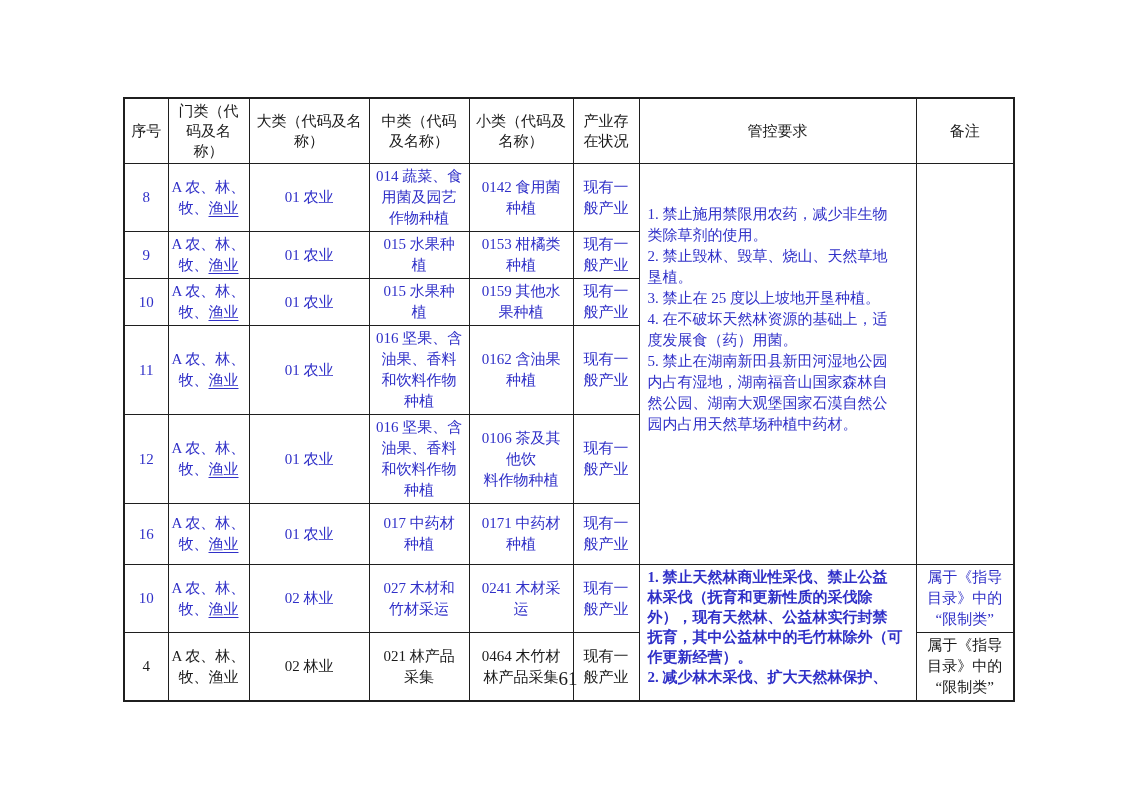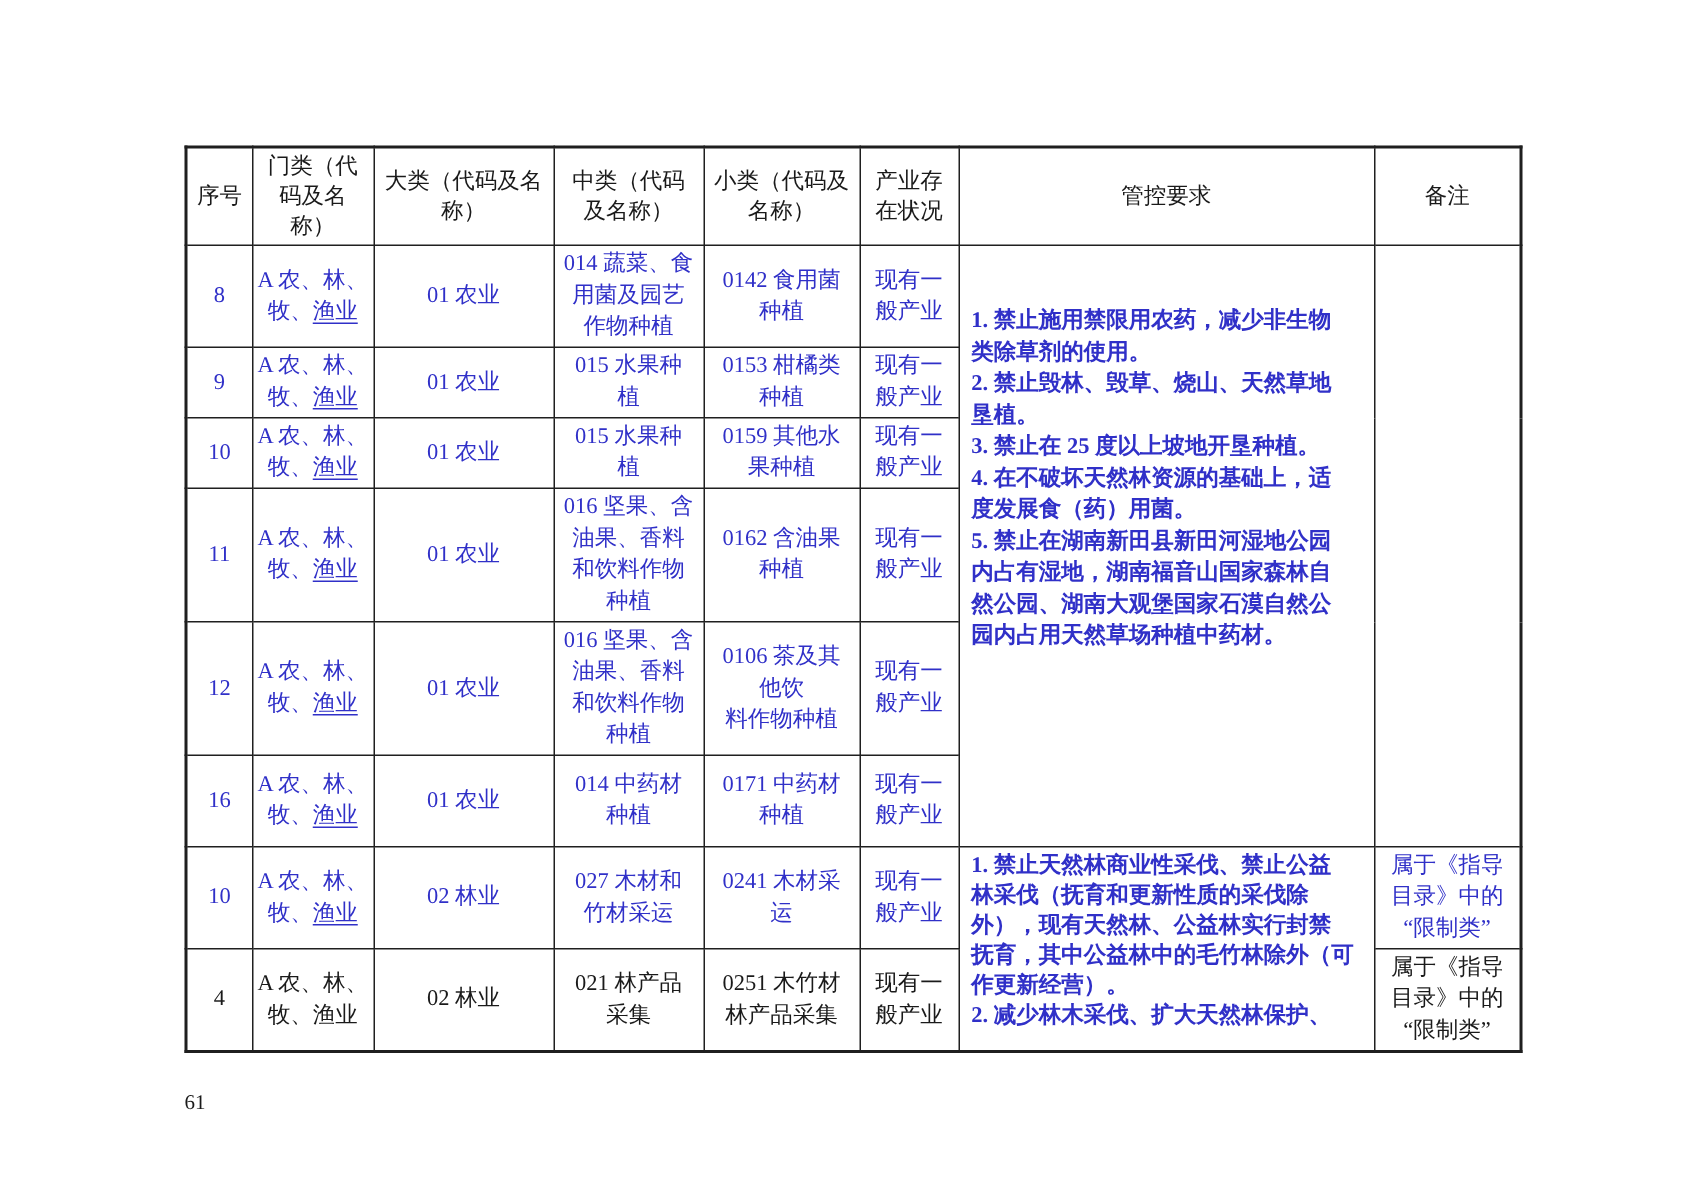--- a/index.html
+++ b/index.html
@@ -33,26 +33,26 @@
   tr.r11{height:87px;} tr.r12{height:86px;} tr.r13{height:61px;}
   tr.r14{height:63px;} tr.r15{height:59px;}
   tr.ins td{color:var(--ins-blue);}
   tr.ink td{color:var(--ink);}
   td.seq{color:var(--ink);}
   tr.ins span.cat-b{text-decoration:underline;text-underline-offset:3px;}
   td.ctrl{
     text-align:left;vertical-align:top;
     color:var(--ins-blue);
   }
-  td.ctrl-a{line-height:21px;padding:40px 7px 0 8px;font-weight:bold;}
+  td.ctrl-a{line-height:21px;padding:40px 7px 0 8px;}
   td.ctrl-b{line-height:20px;padding:2px 7px 0 8px;font-weight:bold;}
   td.note{color:var(--ink);line-height:21px;}
   .pageno{
-    position:absolute;left:123px;width:890px;top:728px;
-    text-align:left;font-size:14px;color:var(--ink);
+    position:absolute;left:123px;width:890px;top:668px;
+    text-align:center;font-size:19px;color:var(--ink);
   }
 </style>
 </head>
 <body>
 
 <div>
 
   <table class="doc-table">
     <colgroup>
       <col style="width:44px">
@@ -164,21 +164,21 @@
 料作物种植</td>
       <td>现有一
 般产业</td>
     </tr>
 
     <tr class="r13 ins">
       <td class="seq">16</td>
       <td><span>A 农、林、
 牧、</span><span class="cat-b">渔业</span></td>
       <td>01 农业</td>
-      <td>014 中药材
+      <td>017 中药材
 种植</td>
       <td>0171 中药材
 种植</td>
       <td>现有一
 般产业</td>
     </tr>
 
     <tr class="r14 ins">
       <td class="seq">10</td>
       <td><span>A 农、林、
@@ -201,21 +201,21 @@
 “限制类”</td>
     </tr>
 
     <tr class="r15 ink">
       <td class="seq">4</td>
       <td><span>A 农、林、
 牧、</span><span class="cat-b">渔业</span></td>
       <td>02 林业</td>
       <td>021 林产品
 采集</td>
-      <td>0251 木竹材
+      <td>0464 木竹材
 林产品采集</td>
       <td>现有一
 般产业</td>
       <td class="note">属于《指导
 目录》中的
 “限制类”</td>
     </tr>
   </tbody>
     </table>
 

